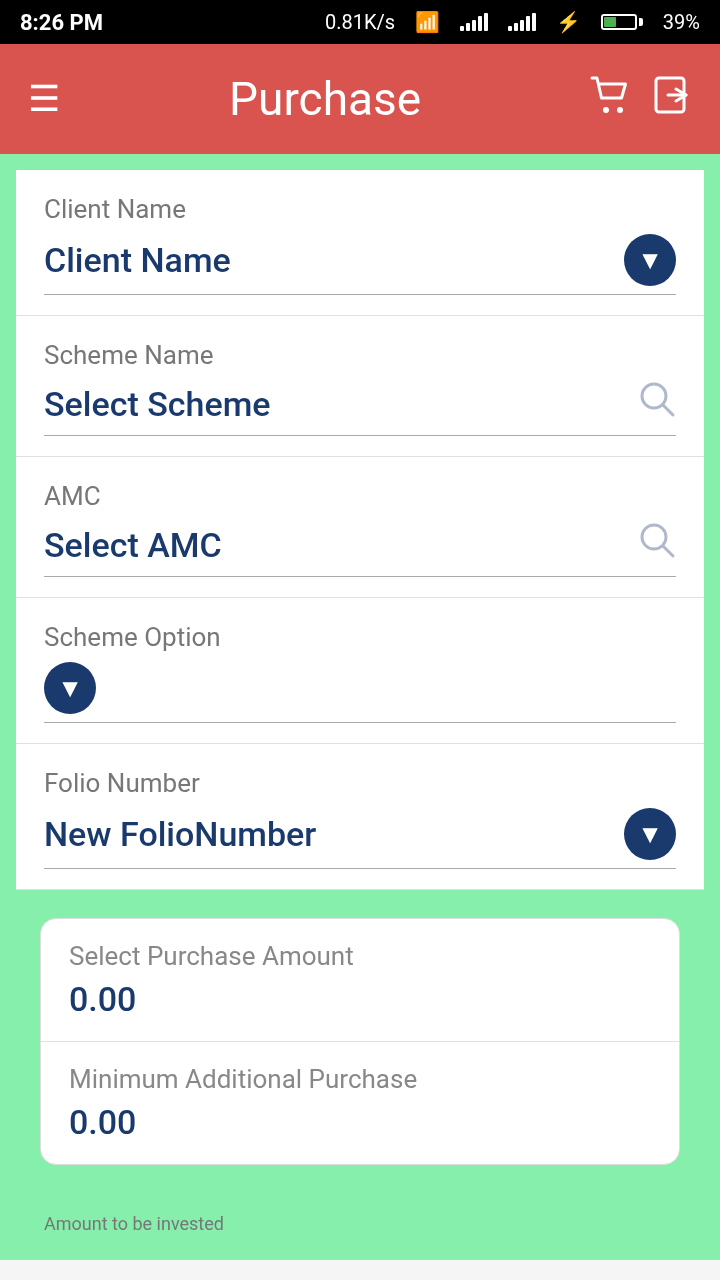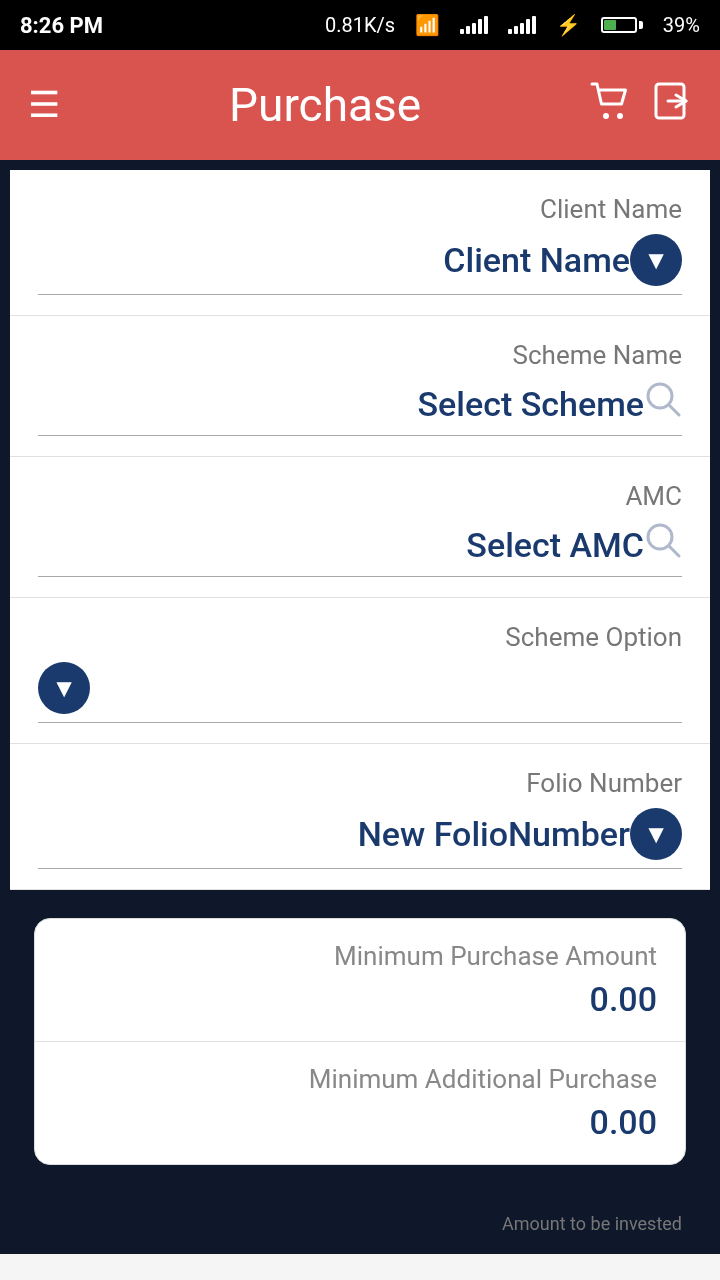--- a/index.html
+++ b/index.html
@@ -9,21 +9,21 @@
       width: 720px;
       min-height: 1280px;
       font-family: 'Roboto', Arial, sans-serif;
       background: #f5f5f5;
       font-size: 28px;
     }
 
     
     .status-bar {
       width: 100%;
-      height: 50px;
+      height: 44px;
       background: #000;
       display: flex;
       align-items: center;
       justify-content: space-between;
       padding: 0 20px;
       color: #fff;
       font-size: 22px;
     }
     .status-bar .time { font-weight: bold; }
     .status-bar .right-icons { display: flex; align-items: center; gap: 20px; font-size: 20px; }
@@ -56,23 +56,22 @@
       gap: 24px;
     }
     .app-bar .action-icon {
       color: #fff;
       font-size: 38px;
       cursor: pointer;
     }
 
     
     .content {
-      background: #0f172a;
-      padding: 10px;
-      text-align: right;
+      background: #86efac;
+      padding: 16px;
     }
 
     
     .form-field {
       padding: 24px 28px 20px 28px;
       border-bottom: 1px solid #e0e0e0;
       background: #fff;
     }
     .form-field .field-label {
       font-size: 26px;
@@ -296,21 +295,21 @@
     <div class="field-row">
       <span class="field-value">New FolioNumber</span>
       <div class="field-icon-btn">
         <span class="chevron">▼</span>
       </div>
     </div>
   </div>
 
   <div class="info-card">
     <div class="info-card-row">
-      <div class="info-label">Minimum Purchase Amount</div>
+      <div class="info-label">Select Purchase Amount</div>
       <div class="info-value">0.00</div>
     </div>
     <div class="info-card-row">
       <div class="info-label">Minimum Additional Purchase</div>
       <div class="info-value">0.00</div>
     </div>
   </div>
 
   <div class="footer-label">Amount to be invested</div>
 

